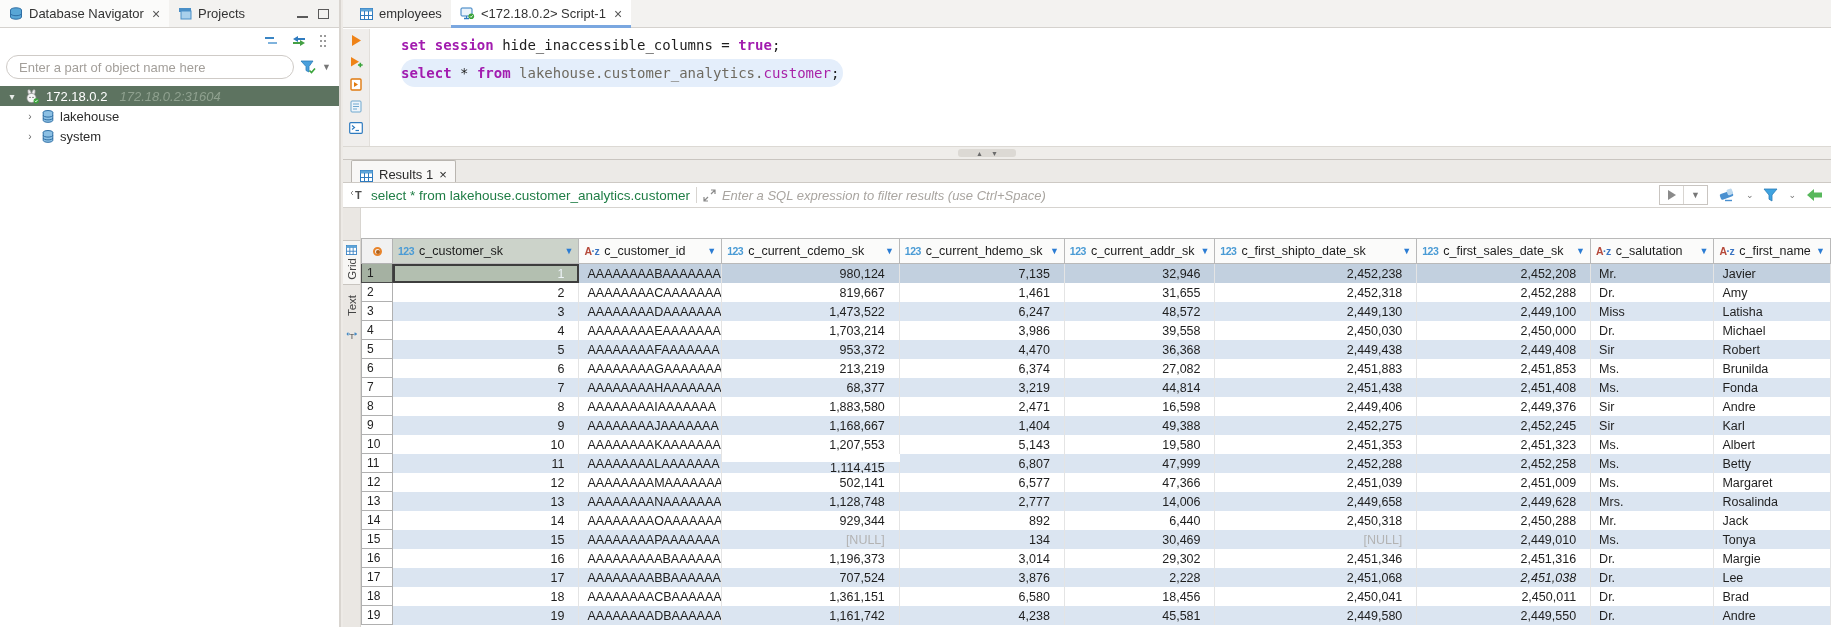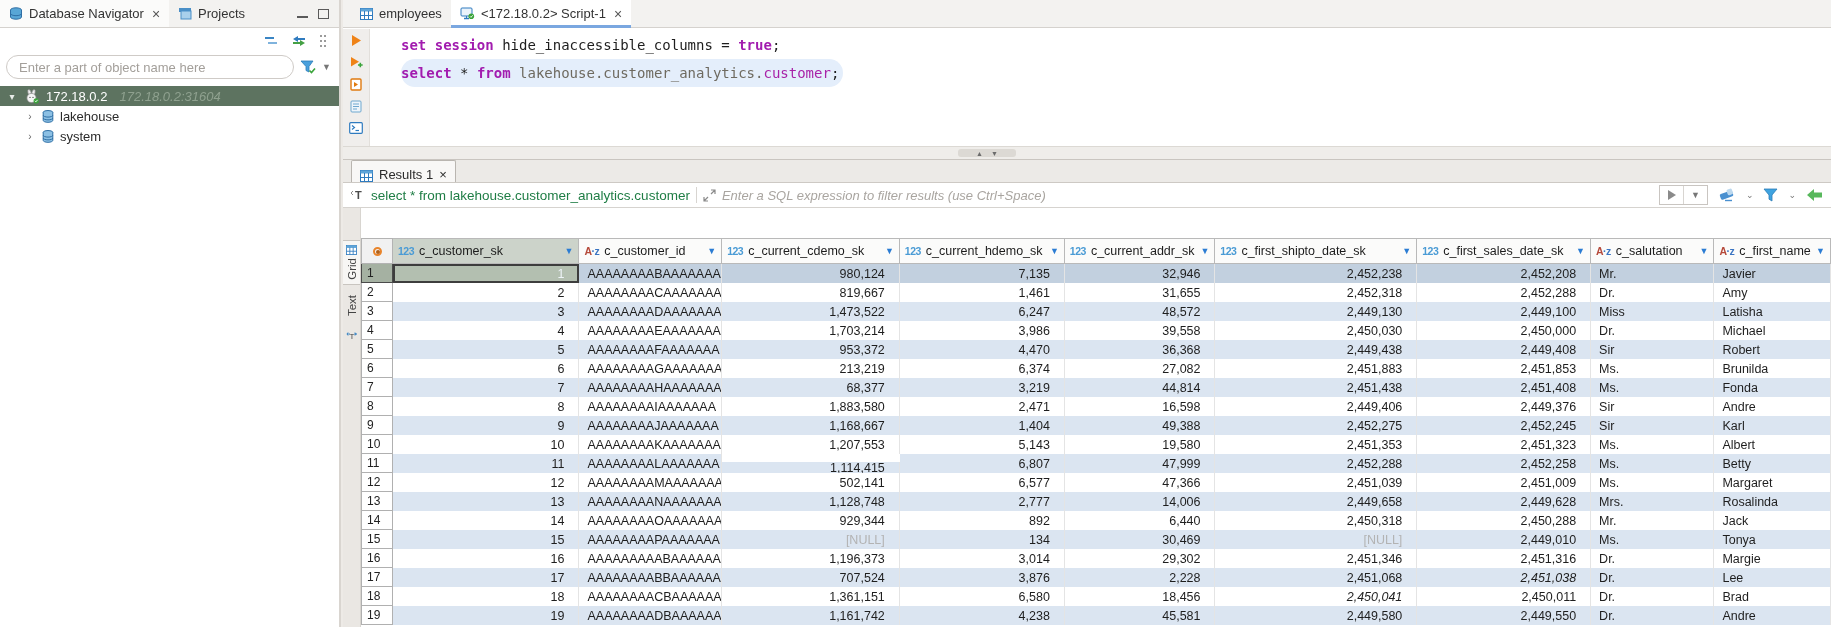--- a/index.html
+++ b/index.html
@@ -632,21 +632,21 @@
                 <div class="cell" style="width: 127px;">Dr.</div>
                 <div class="cell" style="width: 120px;">Lee</div>
               </div>
               <div class="grow">
                 <div class="rownum">18</div>
                 <div class="cell r" style="width: 192px;">18</div>
                 <div class="cell" style="width: 147px;">AAAAAAAACBAAAAAA</div>
                 <div class="cell r" style="width: 183px;">1,361,151</div>
                 <div class="cell r" style="width: 170px;">6,580</div>
                 <div class="cell r" style="width: 155px;">18,456</div>
-                <div class="cell r" style="width: 208px; font-style: italic;">2,450,041</div>
+                <div class="cell r" style="width: 208px;">2,450,041</div>
                 <div class="cell r" style="width: 179px;">2,450,011</div>
                 <div class="cell" style="width: 127px;">Dr.</div>
                 <div class="cell" style="width: 120px;">Brad</div>
               </div>
               <div class="grow stripe">
                 <div class="rownum">19</div>
                 <div class="cell r" style="width: 192px;">19</div>
                 <div class="cell" style="width: 147px;">AAAAAAAADBAAAAAA</div>
                 <div class="cell r" style="width: 183px;">1,161,742</div>
                 <div class="cell r" style="width: 170px;">4,238</div>

